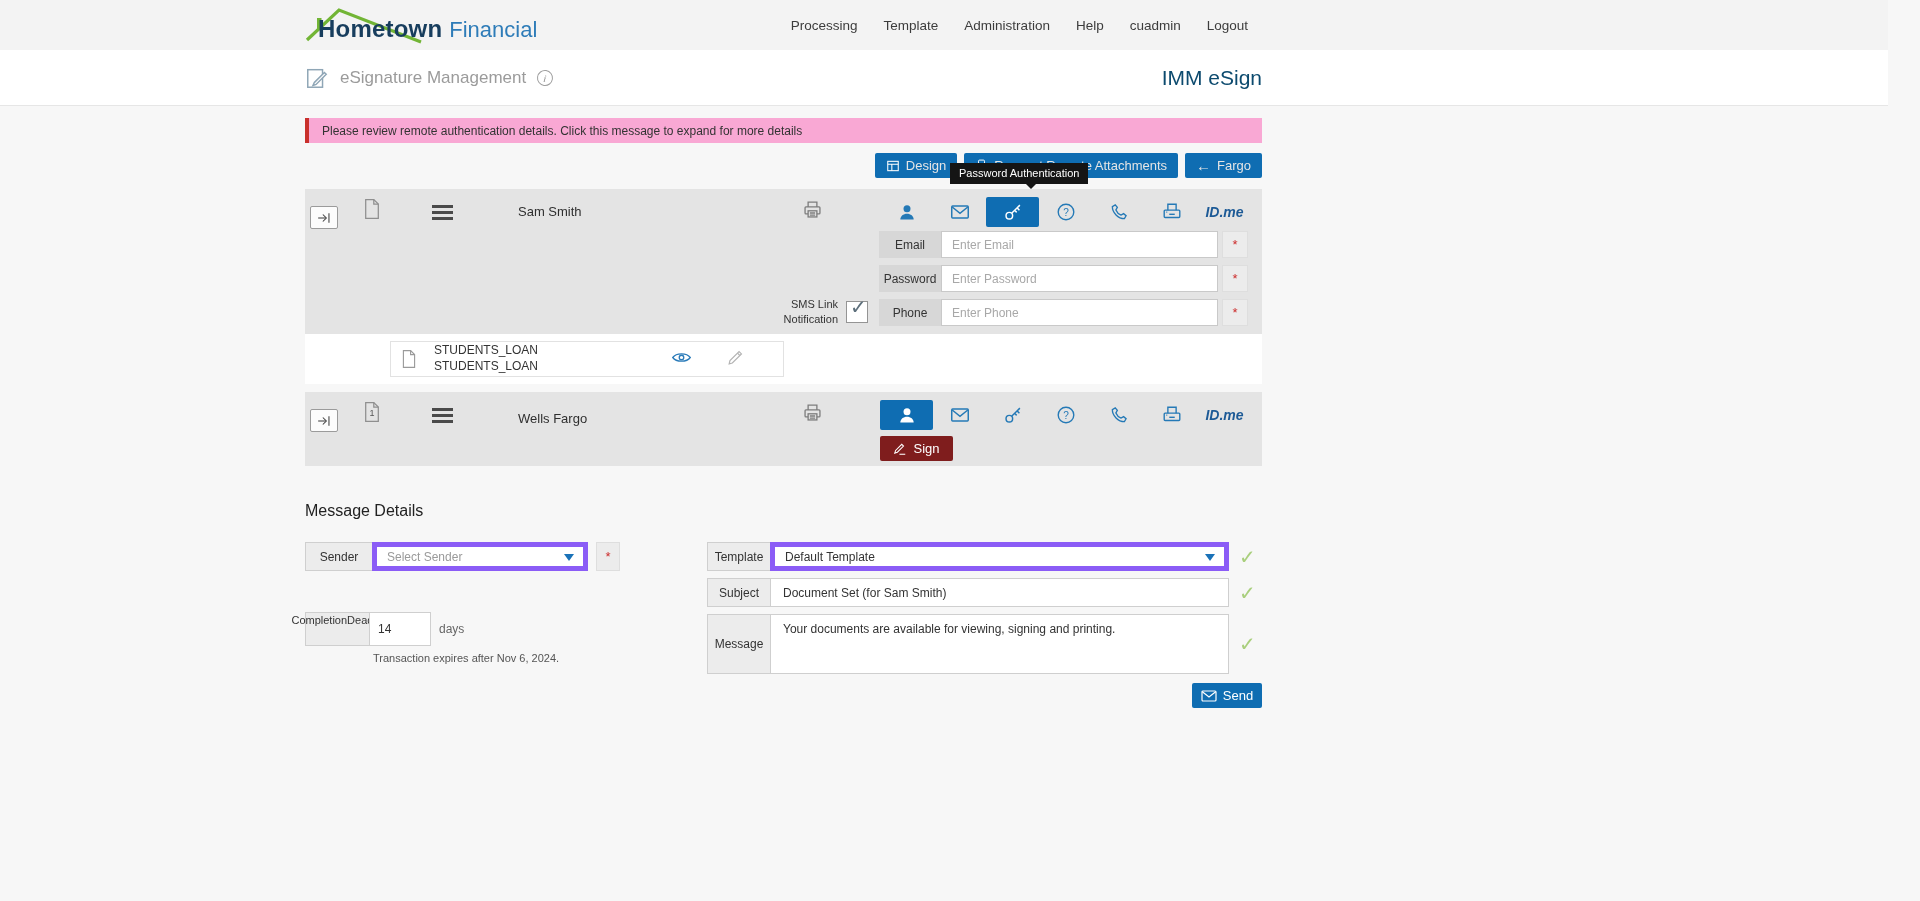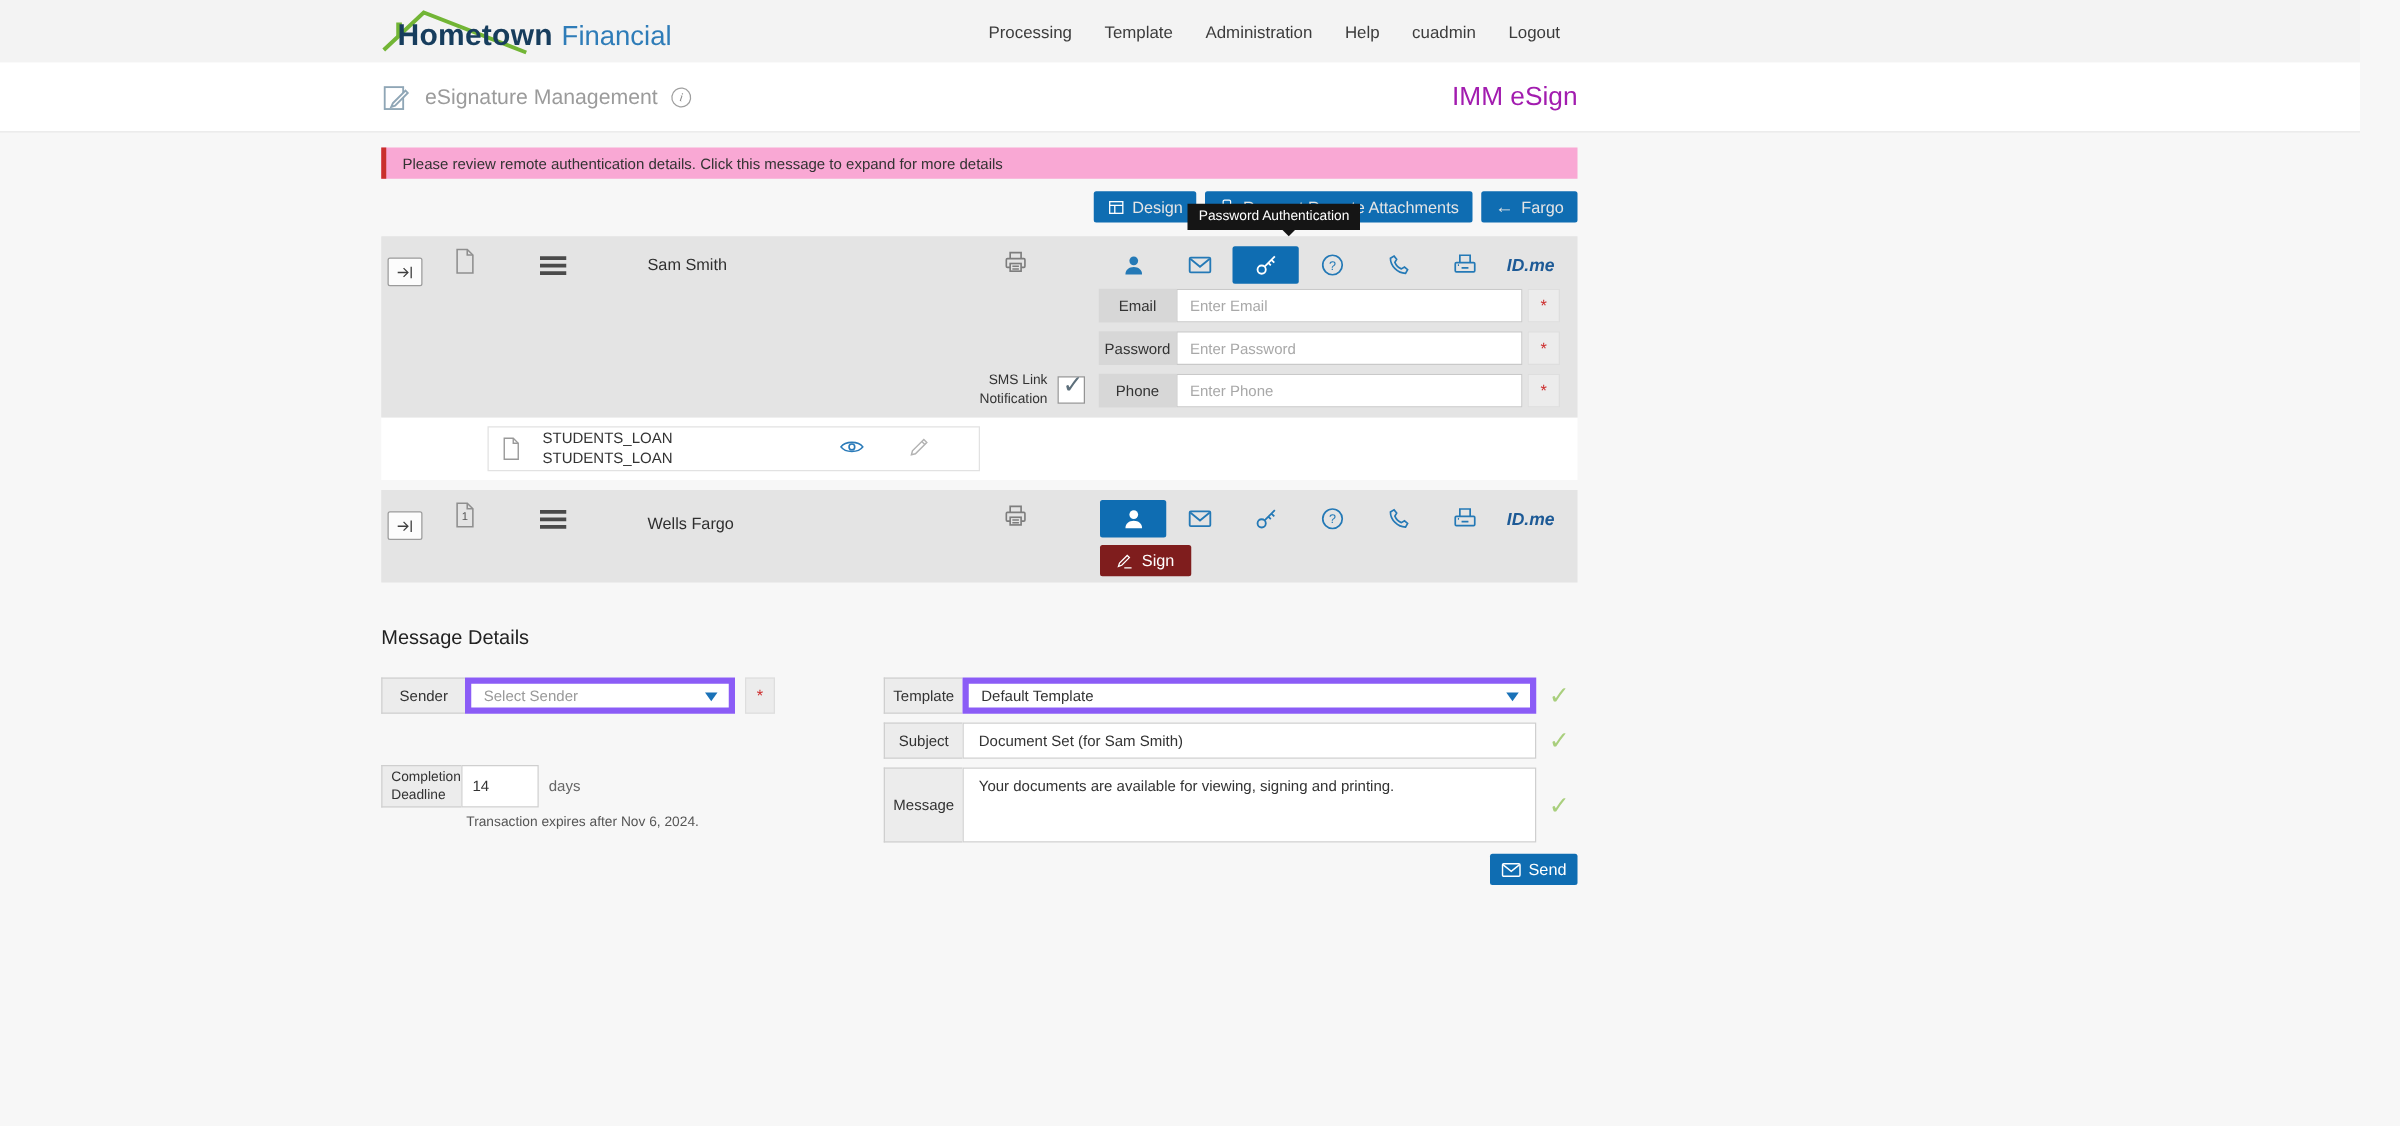--- a/index.html
+++ b/index.html
@@ -16,21 +16,21 @@
   .logo-light {font-size:22px; color:#2e7cb8; margin-left:7px; font-weight:400;}
   .nav {display:flex; align-items:center; gap:26px;}
   .nav a {font-size:13.5px; color:#3c3c3c; text-decoration:none; cursor:pointer; white-space:nowrap;}
 
   
   .subheader {height:56px; background:#ffffff; border-bottom:1px solid #e6e6e6;}
   .subheader-inner {margin-left:305px; width:957px; height:100%; display:flex; align-items:center; justify-content:space-between;}
   .subtitle-wrap {display:flex; align-items:center; gap:11px;}
   .page-title {font-size:17px; color:#9b9b9b;}
   .info-icon {width:16px; height:16px; border:1px solid #9f9f9f; border-radius:50%; display:flex; align-items:center; justify-content:center; font-size:10px; font-style:italic; font-family:"Liberation Serif", serif; color:#8a8a8a; transform:rotate(8deg); cursor:pointer;}
-  .product-name {font-size:21px; color:#a21caf;}
+  .product-name {font-size:21px; color:#0c4a6e;}
 
   
   .content {position:relative; width:957px; margin-left:305px; padding-top:12px;}
 
   .notice {background:#f9a8d4; border-left:4px solid #c9302c; height:25px; display:flex; align-items:center; padding-left:13px; font-size:12px; color:#333; cursor:pointer;}
 
   .toolbar {margin-top:10px; display:flex; justify-content:flex-end; gap:7px;}
   .btn {height:25px; background:#0f6db2; color:#e5e5e5; border:none; border-radius:2px; font-size:13px; display:inline-flex; align-items:center; gap:6px; padding:0 11px; cursor:pointer; font-family:inherit;}
   .back-arrow {font-size:15px; line-height:1;}
 
@@ -83,21 +83,21 @@
   .md-row {display:flex; font-size:12px;}
   .md-label {background:#ececec; border:1px solid #cfcfcf; border-right:none; display:flex; align-items:center; justify-content:center; color:#333;}
   .fake-select {position:relative; background:#fff; border:5px solid #8b5cf6; display:flex; align-items:center; padding:0 26px 0 10px; cursor:pointer;}
   .caret {position:absolute; right:9px; top:50%; margin-top:-3px; width:0; height:0; border-left:5.5px solid transparent; border-right:5.5px solid transparent; border-top:7px solid #1a72b8;}
 
   .sender-row {position:absolute; left:0; top:0; height:29px;}
   .sender-label {width:67px;}
   .sender-select {width:216px; color:#9a9a9a;}
 
   .deadline-row {position:absolute; left:0; top:70px; height:34px;}
-  .deadline-label {width:64px; font-size:11px; flex-direction:column; align-items:flex-start; padding-left:7px; justify-content:center; line-height:1.3;}
+  .deadline-label {width:64px; font-size:11px; flex-direction:row; align-items:flex-start; padding-left:7px; justify-content:center; line-height:1.3;}
   .deadline-input {width:62px; border:1px solid #cfcfcf; padding:0 8px; font-size:12px; color:#333; font-family:inherit; outline:none;}
   .deadline-unit {align-self:center; margin-left:8px; font-size:12px; color:#666;}
   .expires-note {position:absolute; left:68px; top:110px; font-size:11px; color:#555;}
 
   .template-row {position:absolute; left:402px; top:0; height:29px;}
   .subject-row {position:absolute; left:402px; top:36px; height:29px;}
   .message-row {position:absolute; left:402px; top:72px; height:60px;}
   .md-col-label {width:63px;}
   .message-row .md-col-label {height:60px;}
   .template-select {width:459px; color:#333;}

